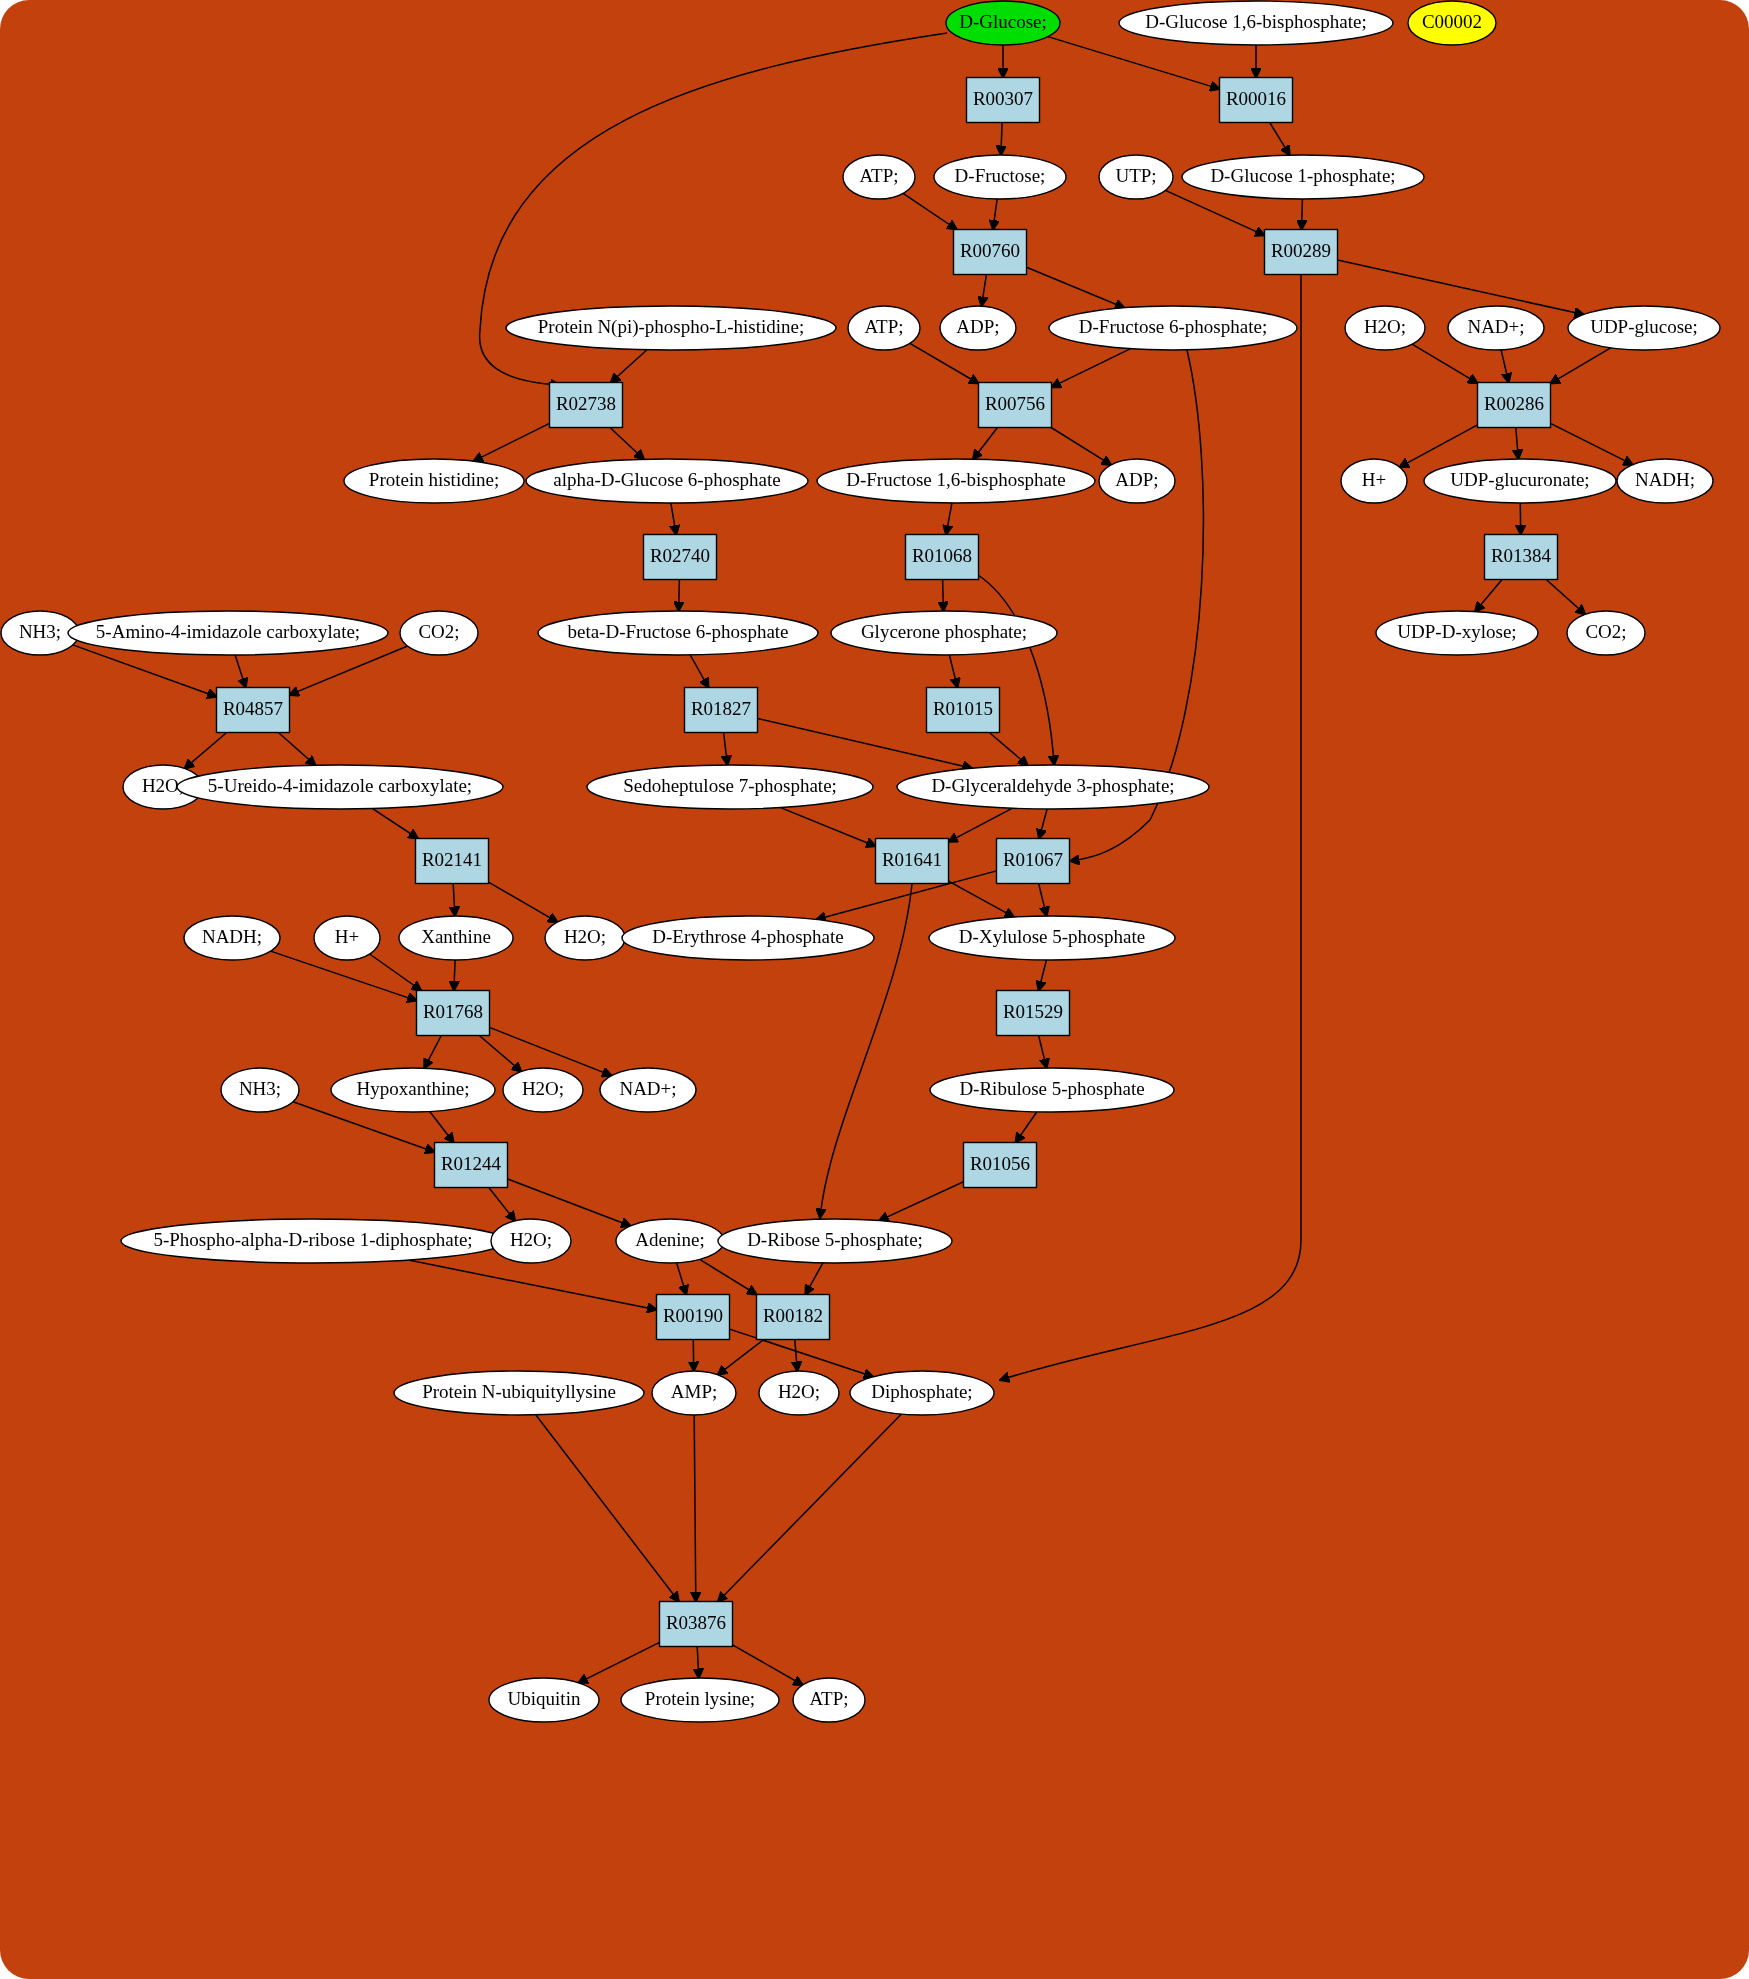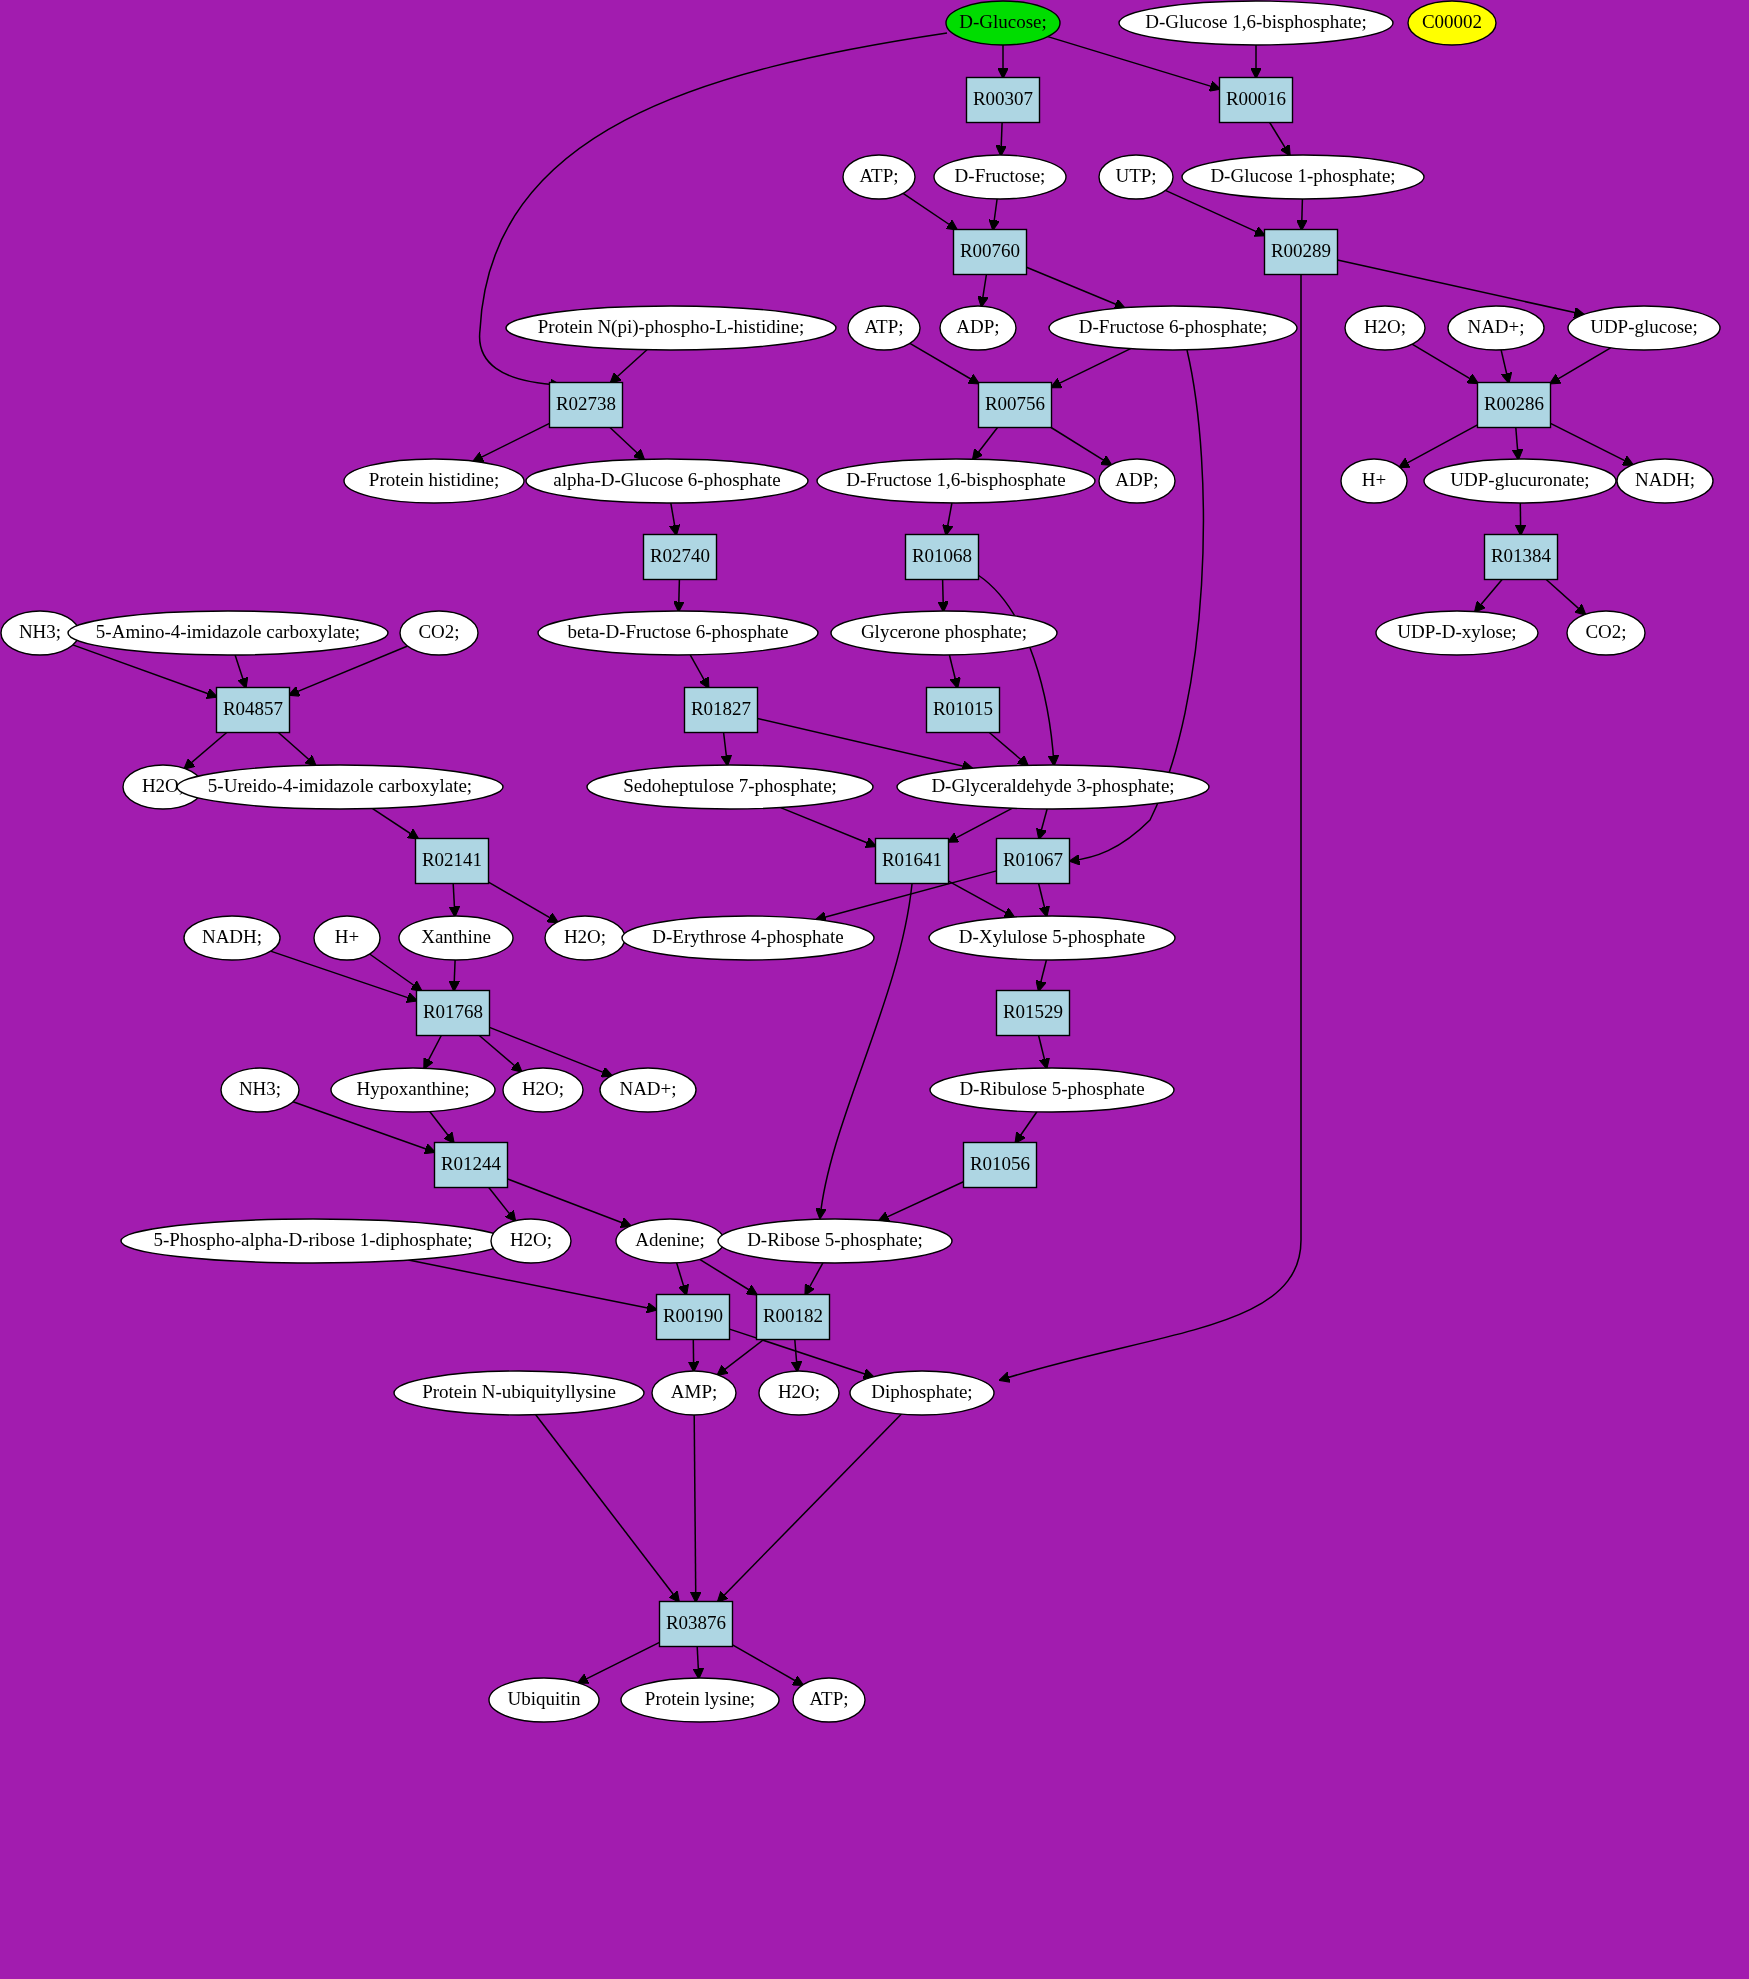--- a/index.html
+++ b/index.html
@@ -4,22 +4,23 @@
 <style>
   html, body {
     margin: 0;
     padding: 0;
     background: #ffffff;
   }
   #canvas-wrap {
     position: relative;
     width: 1749px;
     height: 1979px;
-    background: #a21caf;
+    background: #c2410c;
     overflow: hidden;
+    border-radius: 29px;
   }
   svg#graph {
     display: block;
     width: 1749px;
     height: 1979px;
     font-family: "Liberation Serif", "DejaVu Serif", serif;
   }
   .node-ellipse {
     fill: #ffffff;
     stroke: #000000;

